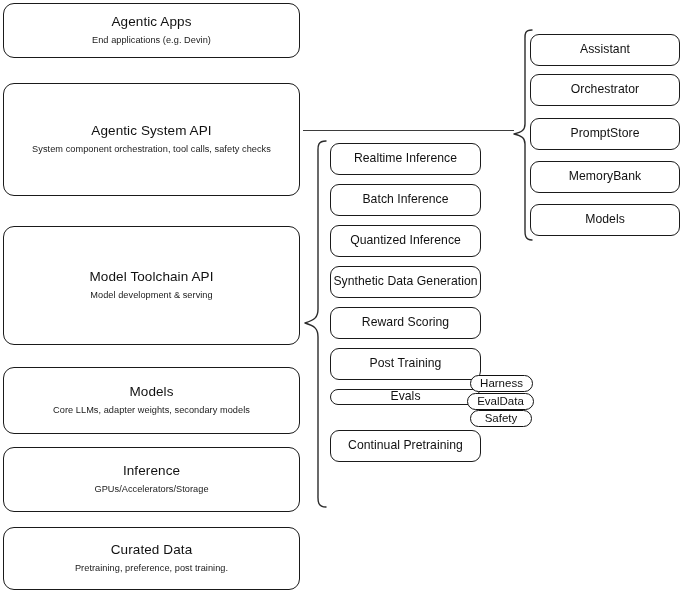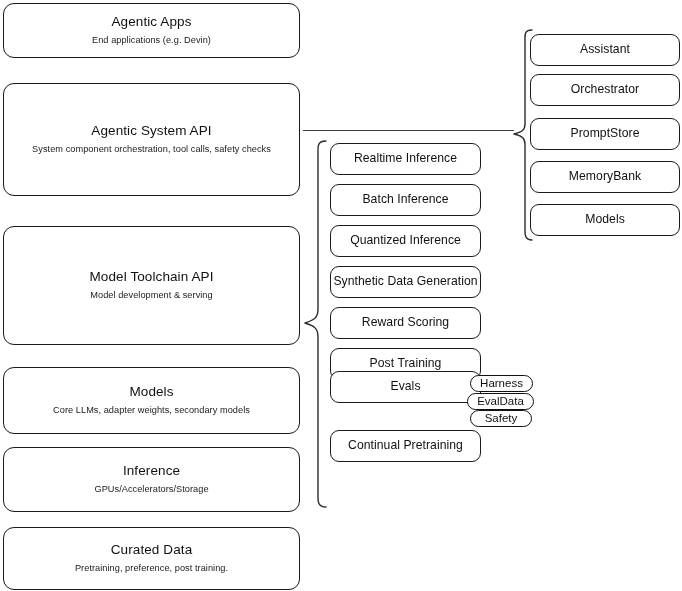--- a/index.html
+++ b/index.html
@@ -152,21 +152,21 @@
   </div>
   <div class="box chip" style="left:330px; top:266px; width:151px; height:32px;">
     <span>Synthetic Data Generation</span>
   </div>
   <div class="box chip" style="left:330px; top:307px; width:151px; height:32px;">
     <span>Reward Scoring</span>
   </div>
   <div class="box chip" style="left:330px; top:348px; width:151px; height:32px;">
     <span>Post Training</span>
   </div>
-  <div class="box chip" style="left:330px; top:371px; width:151px; height:32px;">
+  <div class="box chip" style="left:330px; top:389px; width:151px; height:16px;">
     <span>Evals</span>
   </div>
   <div class="box chip" style="left:330px; top:430px; width:151px; height:32px;">
     <span>Continual Pretraining</span>
   </div>
 
   <div class="pill" style="left:470px; top:375px; width:63px; height:17px;">
     <span>Harness</span>
   </div>
   <div class="pill" style="left:467px; top:393px; width:67px; height:17px;">

